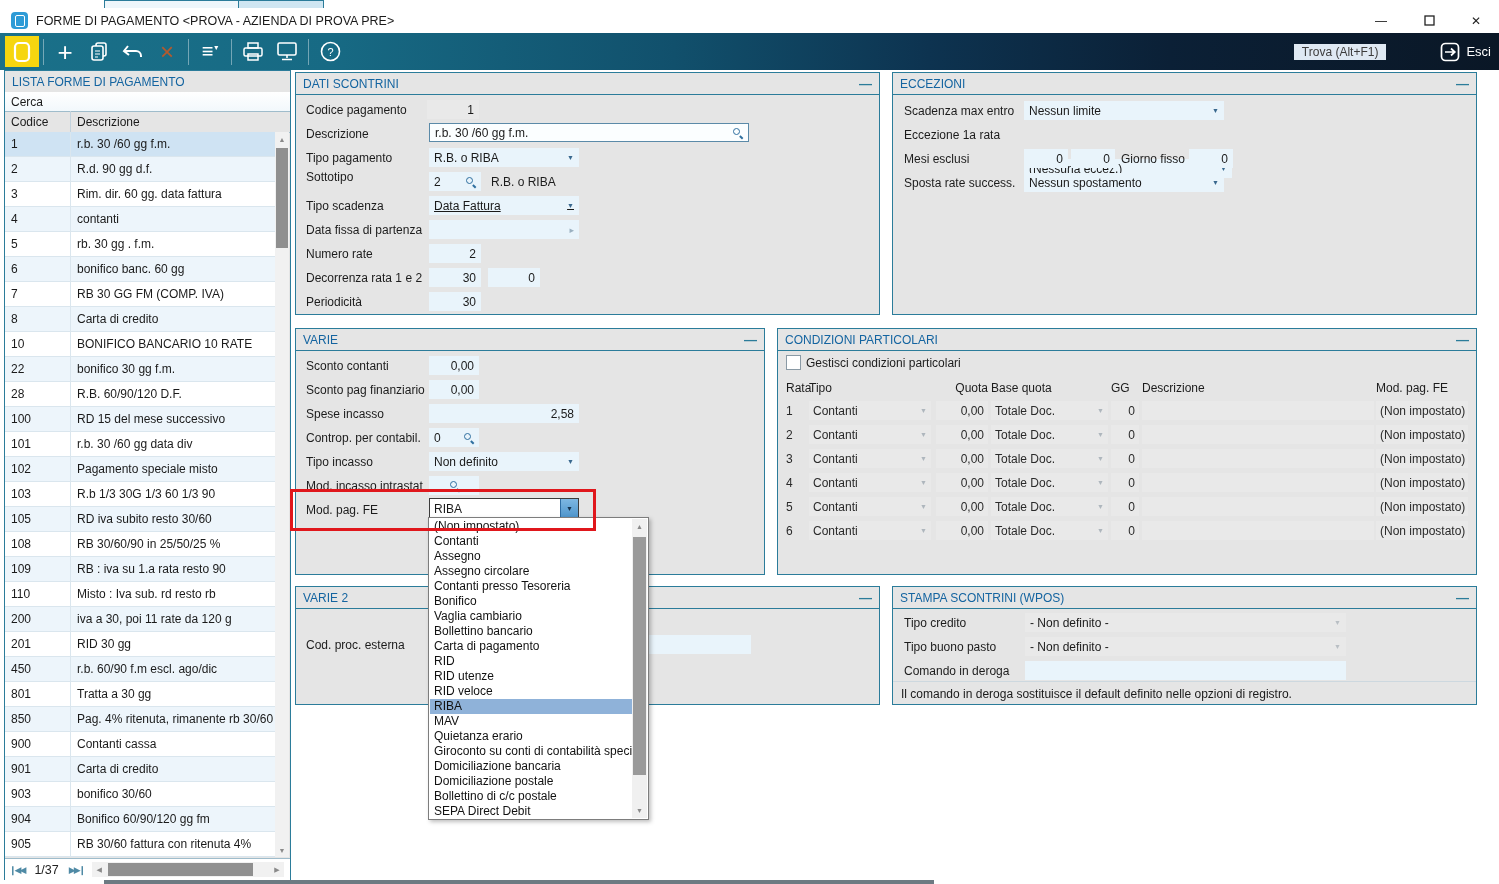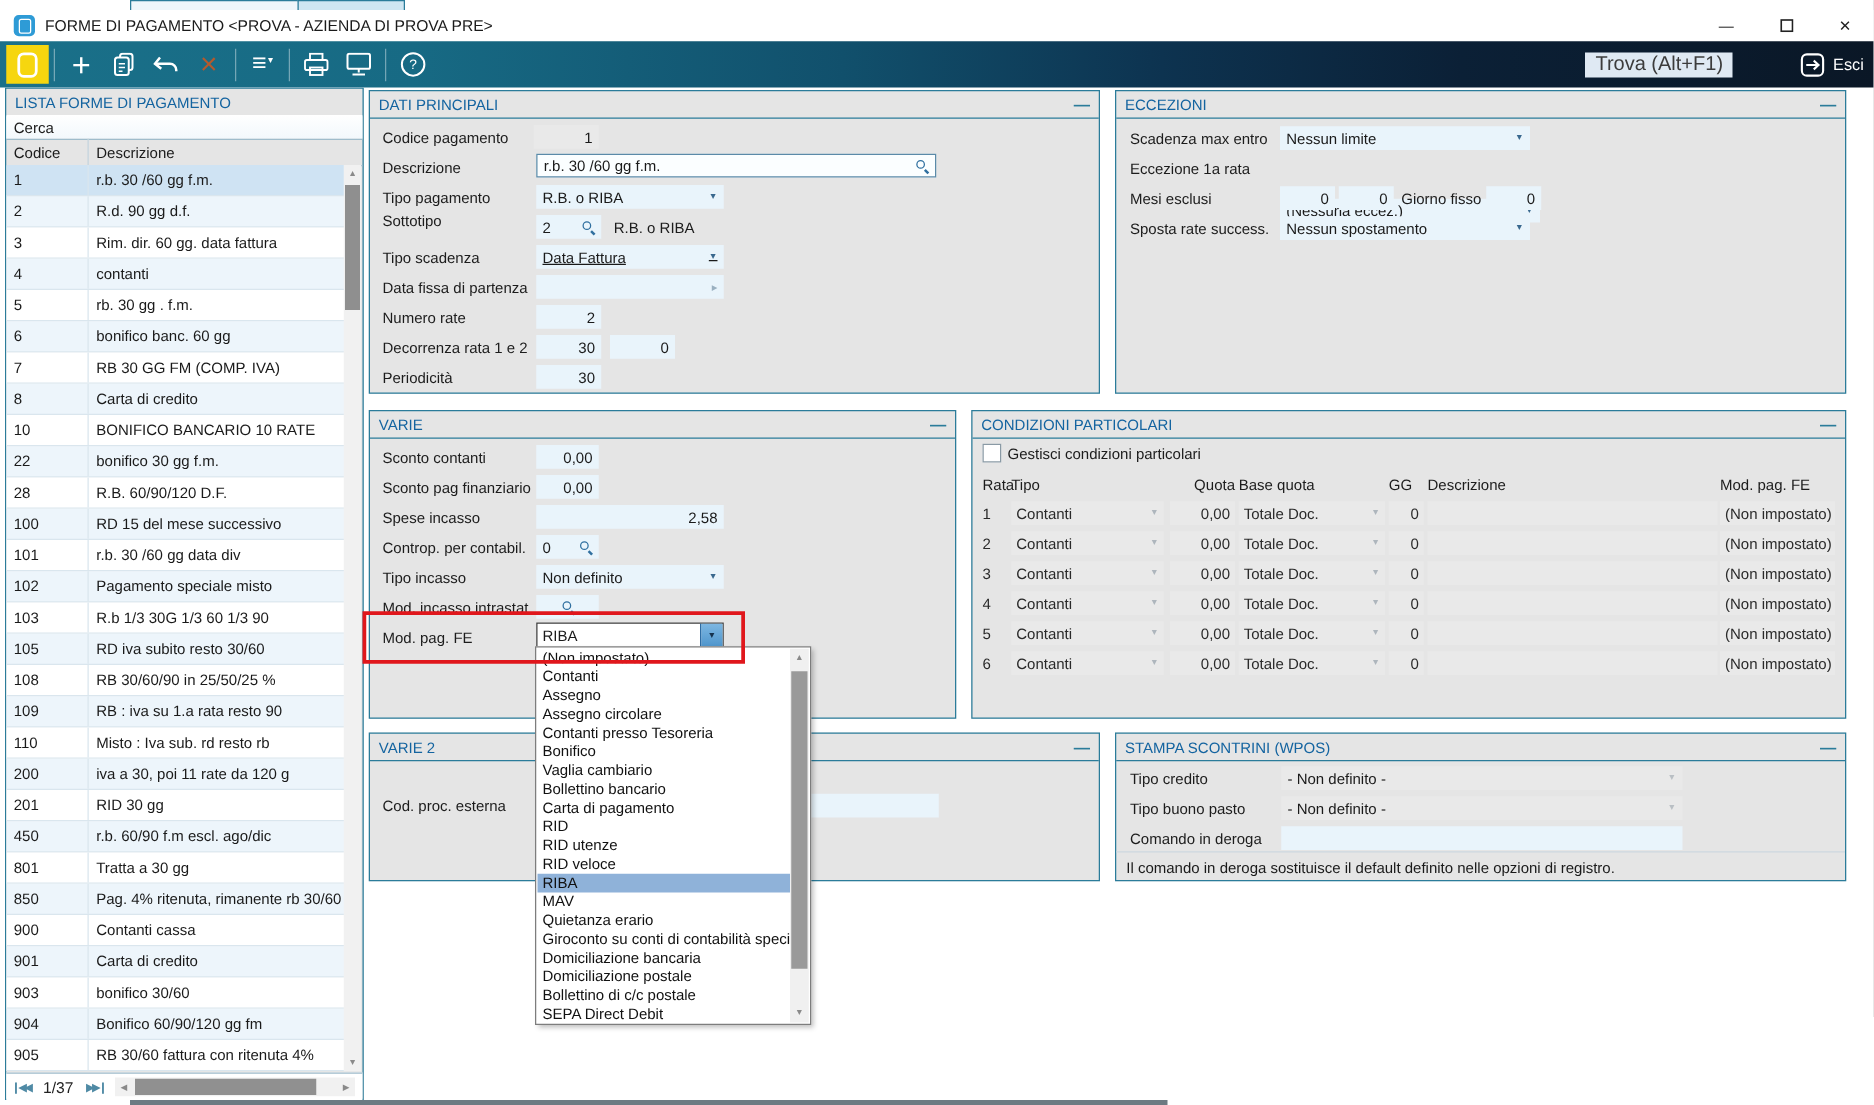--- a/index.html
+++ b/index.html
@@ -17,21 +17,21 @@
   .appicon16 i{display:block;width:8px;height:10px;border:1.6px solid #fff;border-radius:2px;}
   .winctrl{position:absolute;top:0;height:25px;display:flex;align-items:center;justify-content:center;width:30px;color:#222;}
   
   .toolbar{left:0;top:33px;width:1499px;height:37px;
     background:linear-gradient(90deg,#1a7089 0%,#176a84 22%,#11506c 45%,#0d3350 62%,#0b2036 78%,#0a1726 100%);
     display:flex;align-items:center;}
   .tb-app{width:34px;height:31px;margin-left:5px;background:#f6d60f;display:flex;align-items:center;justify-content:center;}
   .tb-ic{width:34px;height:30px;display:flex;align-items:center;justify-content:center;color:#fff;}
   .tb-sep{width:1px;height:26px;background:rgba(255,255,255,.4);margin:0 4px;}
   .tb-right{margin-left:auto;display:flex;align-items:center;margin-right:8px;}
-  .trova{background:#dfe9f3;color:#3c3c3c;font-size:16px;padding:1px 8px;margin-right:10px;}
+  .trova{background:#dfe9f3;color:#3c3c3c;font-size:12px;padding:1px 8px;margin-right:10px;}
   .esci{display:flex;align-items:center;color:#fff;font-size:13px;gap:6px;padding-left:44px;}
   .plus{font-size:26px;font-weight:200;line-height:1;}
   .xicon{font-size:24px;color:#b35a2e;line-height:1;}
   .ham{font-size:20px;letter-spacing:-1px;}
   .ham-caret{font-size:8px;margin-left:2px;margin-top:-8px;color:#fff;}
   
   .panel{position:absolute;border:1px solid #2b7c9a;background:#e5e5e5;box-sizing:border-box;}
   .phead{height:21px;display:flex;align-items:center;justify-content:space-between;
          padding:0 7px;border-bottom:1px solid #2b7c9a;color:#1464a0;font-size:12px;}
   .pmin{color:#2b7c9a;font-weight:bold;font-size:13px;line-height:10px;}
@@ -322,21 +322,21 @@
       <span class="hscroll">
         <span class="hs-btn" style="left:0;">◀</span>
         <span class="hs-thumb"></span>
         <span class="hs-btn" style="right:0;">▶</span>
       </span>
     </div>
   </div>
 
   <div class="panel" style="left:295px;top:72px;width:585px;height:243px;">
     <div class="phead">
-        <span>DATI PRINCIPALI</span>
+        <span>DATI SCONTRINI</span>
         <span class="pmin">—</span>
       </div>
     <span class="lbl" style="left:10px;top:29px;">Codice pagamento</span>
     <div class="fbox gray num" style="left:131px;top:27px;width:52px;">
         <span>1</span>
       </div>
     <span class="lbl" style="left:10px;top:53px;">Descrizione</span>
     <div class="fbox bordered" style="left:133px;top:50px;width:320px;">
         <span>r.b. 30 /60 gg f.m.</span>
         <span class="mag"></span>

